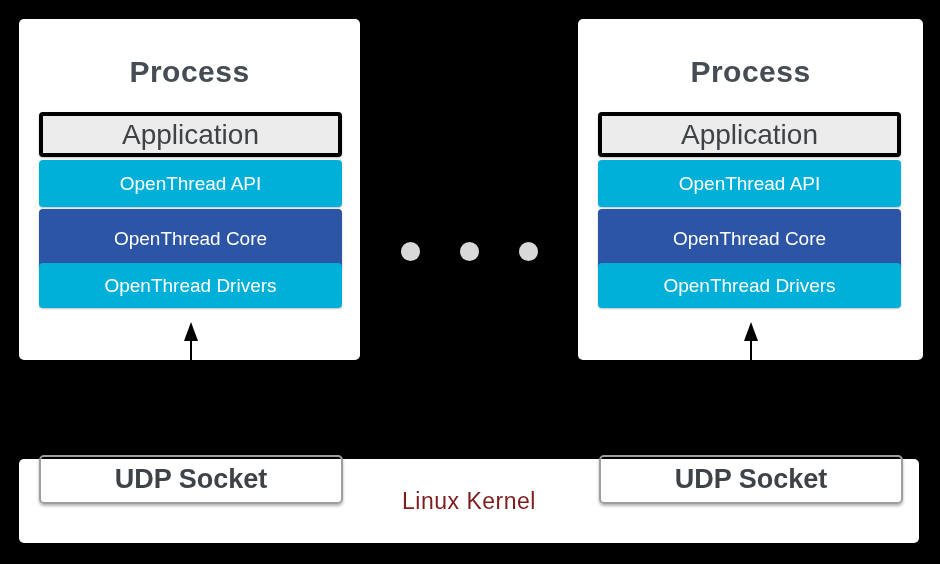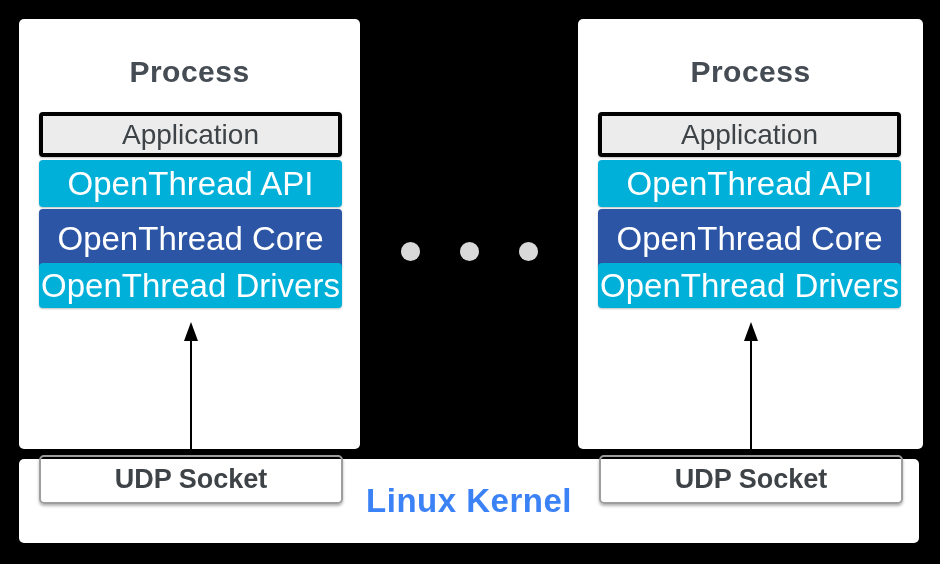--- a/index.html
+++ b/index.html
@@ -4,37 +4,37 @@
 <style>
   html,body { margin:0; padding:0; background:#000; }
   .canvas {
     position:relative;
     width:940px; height:564px;
     background:#000;
     font-family:"Liberation Sans", sans-serif;
     overflow:hidden;
   }
   .process-box {
-    position:absolute; top:19px; height:430px;
+    position:absolute; top:19px; height:341px;
     background:#fff; border-radius:5px;
     box-shadow:0 1px 4px rgba(0,0,0,.5);
   }
   .process-box.left  { left:19px;  width:341px; }
   .process-box.right { left:578px; width:345px; }
   .process-title {
     position:absolute; top:36px; left:0; right:0;
     text-align:center;
     font-size:30px; line-height:34px; font-weight:bold;
     color:#454c54; letter-spacing:.5px;
   }
   .layer {
     position:absolute; left:20px; width:303px;
     border-radius:4px;
     display:flex; align-items:center; justify-content:center;
-    font-size:33px;
+    font-size:19px;
     box-sizing:border-box;
     box-shadow:0 1px 2px rgba(0,0,0,.25);
   }
   .layer.app     { top:93px;  height:45px; border:4px solid #000000; font-size:28px; }
   .layer.api     { top:141px; height:47px; }
   .layer.core    { top:190px; height:60px; }
   .layer.drivers { top:244px; height:45px; }
 
   .arrow { position:absolute; top:322px; height:134px; width:14px; z-index:3; }
   .arrow.left  { left:184px; }
@@ -61,21 +61,21 @@
   .dot.d3 { left:519px; }
 
   .kernel-box {
     position:absolute; left:19px; top:459px;
     width:900px; height:84px;
     background:#fff; border-radius:5px;
     display:flex; align-items:center; justify-content:center;
     box-shadow:0 1px 4px rgba(0,0,0,.5);
   }
   .kernel-label {
-    font-size:33px; font-weight:bold; color:#3b82f6; letter-spacing:.5px;
+    font-size:23px; font-weight:normal; color:#7f1d1d; letter-spacing:.5px;
   }
   .udp-box {
     position:absolute; top:455px;
     width:304px; height:49px;
     border:2px solid #9e9e9e; border-radius:5px;
     box-sizing:border-box;
     display:flex; align-items:center; justify-content:center;
     font-size:27px; color:#3e4347;
     box-shadow:0 2px 3px rgba(0,0,0,.3);
     z-index:4;

